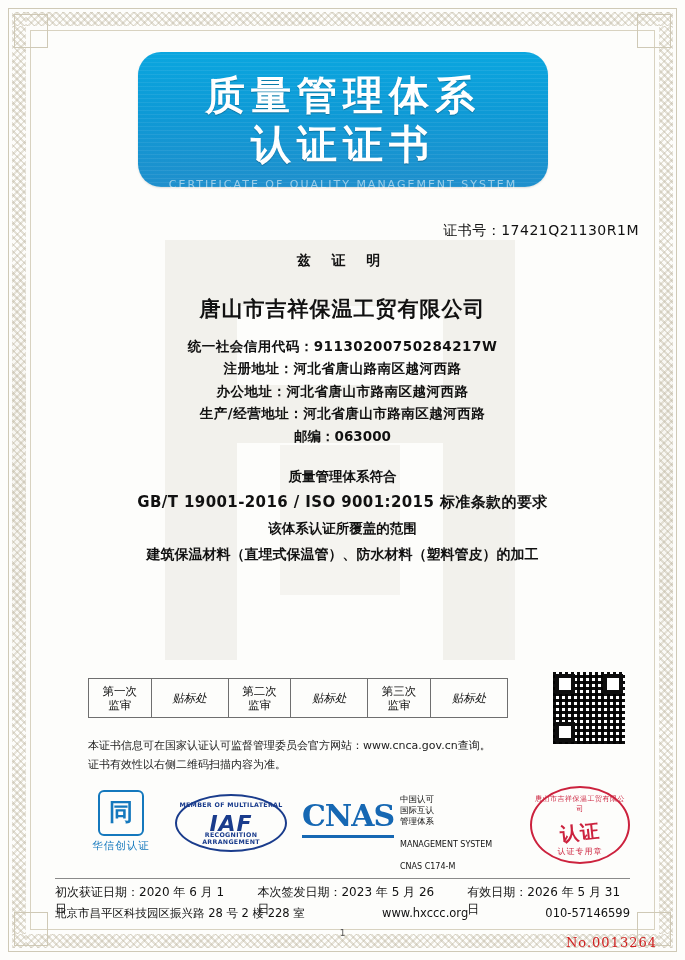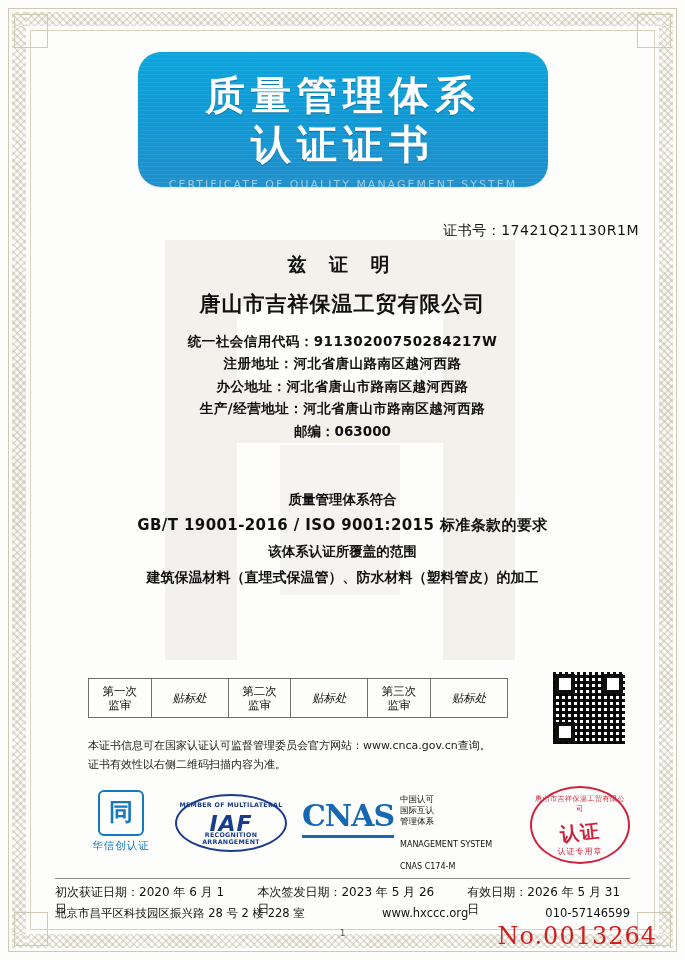--- a/index.html
+++ b/index.html
@@ -143,44 +143,44 @@
   
   .body-wrap {
     position: absolute;
     left: 55px;
     right: 55px;
     top: 252px;
     text-align: center;
     color: #111;
   }
   .zi-zheng-ming {
-    font-size: 19px;
+    font-size: 14px;
     font-weight: bold;
     letter-spacing: 8px;
-    margin-bottom: 12px;
+    margin-bottom: 25px;
   }
   .company {
     font-size: 21px;
     font-weight: bold;
     letter-spacing: 1px;
     margin-bottom: 12px;
   }
   .info-line {
     font-size: 13.5px;
     font-weight: bold;
     line-height: 1.65;
     letter-spacing: 0.5px;
   }
   .postcode {
     font-size: 13.5px;
     font-weight: bold;
     line-height: 1.9;
   }
   .conform {
-    margin-top: 42px;
+    margin-top: 14px;
     font-size: 13.5px;
     font-weight: bold;
     line-height: 1.9;
   }
   .standard {
     font-size: 15px;
     font-weight: bold;
     letter-spacing: 0.4px;
     line-height: 1.8;
   }
@@ -405,21 +405,21 @@
     left: 0; right: 0;
     top: 928px;
     text-align: center;
     font-size: 9px;
     color: #555;
   }
   .serial {
     position: absolute;
     right: 28px;
     bottom: 10px;
-    font-size: 24px;
+    font-size: 13px;
     color: #d02020;
     font-family: "DejaVu Serif", "Liberation Serif", serif;
     letter-spacing: 1px;
   }
 </style>
 </head>
 <body>
 
 <div class="cert">
 

